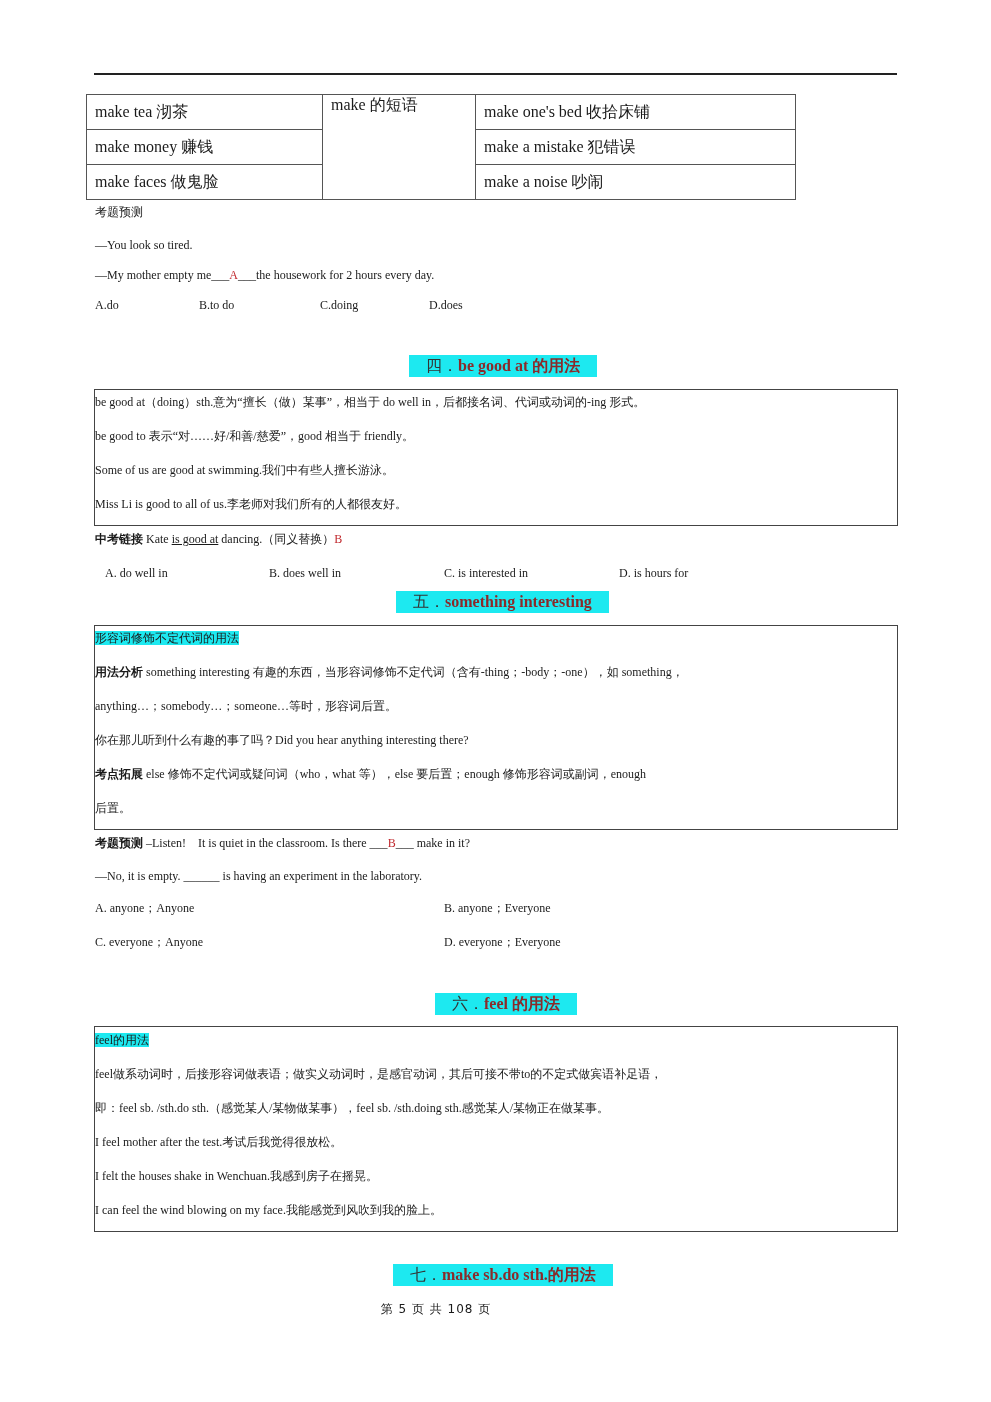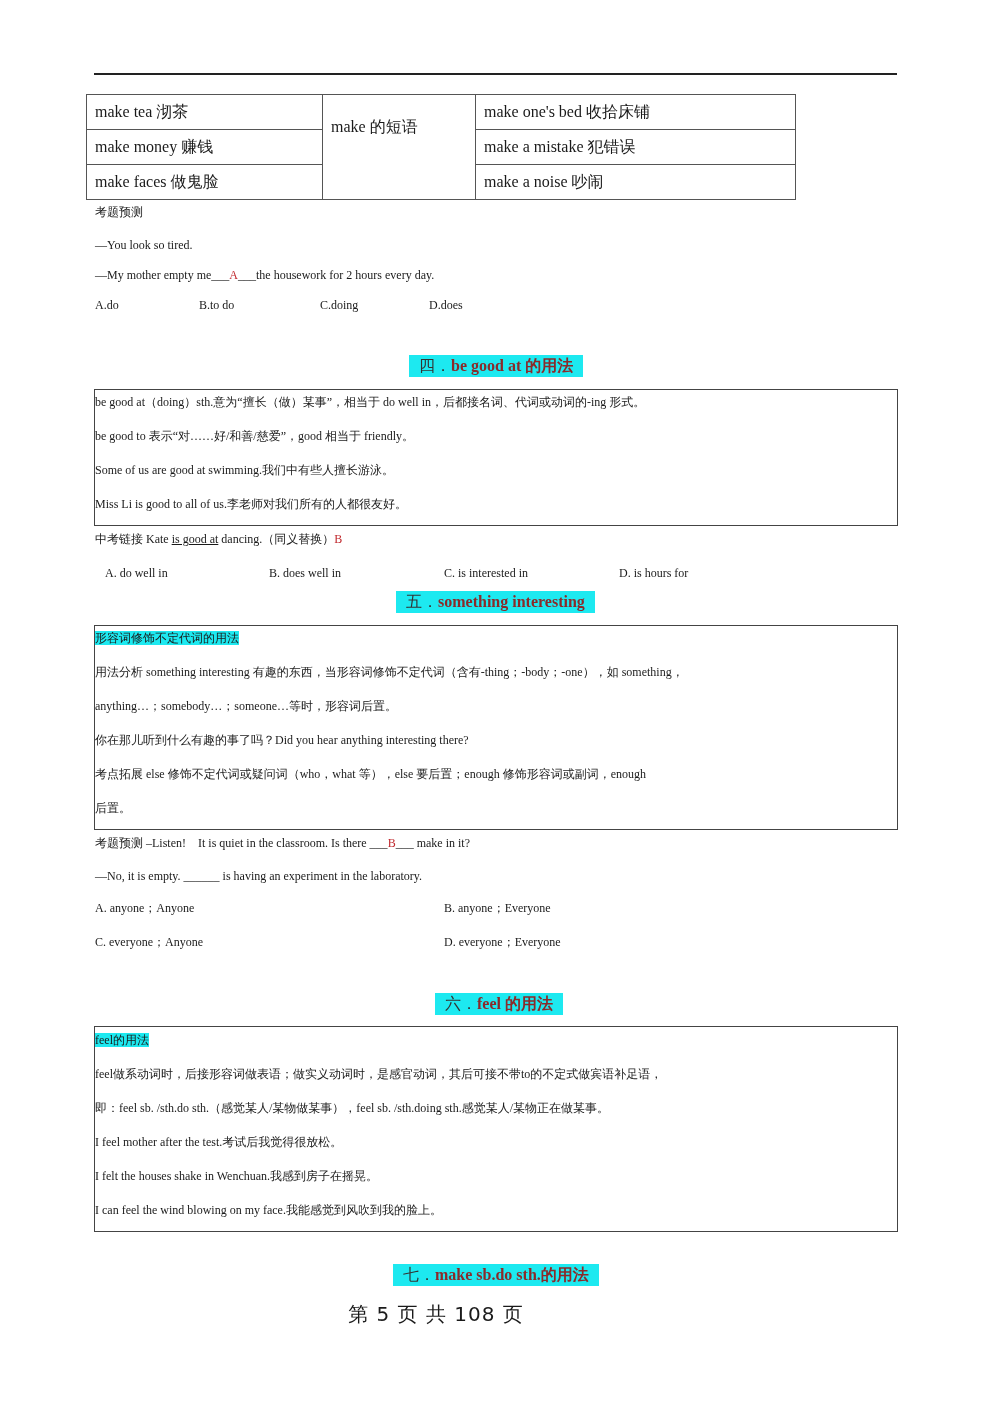--- a/index.html
+++ b/index.html
@@ -2,40 +2,40 @@
 <html><head>
 <meta charset="utf-8">
 <style>
   html, body { margin:0; padding:0; background:#fff; }
   body { width:991px; height:1402px; position:relative; overflow:hidden;
          font-family:"Liberation Serif","DejaVu Serif",serif; color:#1a1a1a; font-size:16px; }
   .topline { position:absolute; left:94px; top:73px; width:803px; height:2px; background:#222; }
   .line { position:absolute; white-space:nowrap; font-size:12px; line-height:20px; }
   .red { color:#c0282d; }
   .hl { background:#1de9f0; }
-  .sec-head { position:absolute; white-space:nowrap; font-size:16px; line-height:22px; padding:0 10px; background:#1de9f0; }
+  .sec-head { position:absolute; white-space:nowrap; font-size:16px; line-height:22px; padding:0 17px; background:#1de9f0; }
   .sec-head .en { color:#8b2a2a; font-weight:bold; }
   .sec-head .num { color:#333; }
   .box { position:absolute; border:1px solid #444; box-sizing:border-box; }
   table.mk { position:absolute; left:86px; top:94px; border-collapse:collapse; }
   table.mk td { border:1px solid #555; font-size:16px; padding:0 8px; height:34px; vertical-align:middle; white-space:nowrap; }
-  .bold { font-weight:normal;margin-top:24px; }
+  .bold { font-weight:bold;margin-top:24px; }
   .u { text-decoration:underline; }
-  .footer { position:absolute; left:0; width:872px; top:1301px; text-align:center; font-family:"DejaVu Sans",sans-serif; font-size:20px; letter-spacing:1px; }
+  .footer { position:absolute; left:0; width:872px; top:1301px; text-align:center; font-family:"DejaVu Sans",sans-serif; font-size:12px; letter-spacing:1px; }
 </style>
 </head>
 <body>
 
 <div class="topline"></div>
 
 <table class="mk">
   <tbody>
       <tr>
     <td style="width:219px">make tea 沏茶</td>
-    <td rowspan="3" style="width:136px; vertical-align:top; padding-top:22px">make 的短语</td>
+    <td rowspan="3" style="width:136px; vertical-align:top; padding-top:0">make 的短语</td>
     <td style="width:303px">make one's bed 收拾床铺</td>
   </tr>
   <tr>
     <td>make money 赚钱</td>
     <td>make a mistake 犯错误</td>
   </tr>
   <tr>
     <td>make faces 做鬼脸</td>
     <td>make a noise 吵闹</td>
   </tr>

